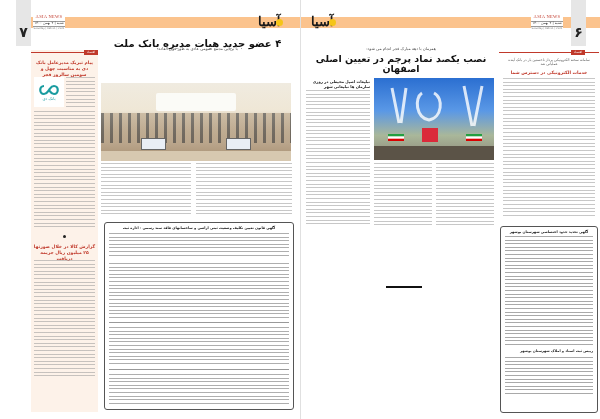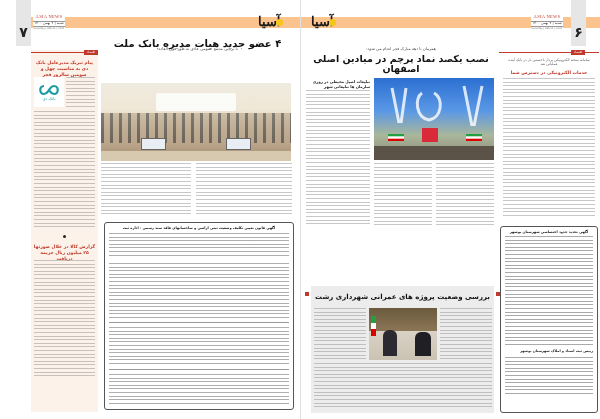--- a/index.html
+++ b/index.html
@@ -93,21 +93,21 @@
   <div class="masthead" style="left:230px;background:#fff;">
     <div class="mh-asia">ASIA NEWS</div>
     <div class="mh-date">شنبه | ۲ بهمن ۱۴۰۰</div>
     <div class="mh-en">Saturday | Feb 01 | 2022</div>
   </div>
   <div class="numbox" style="left:270px;">
       <span>۶</span>
     </div>
 
   <div class="kicker" style="left:5px;top:46px;width:190px;">همزمان با دهه مبارک فجر انجام می شود:</div>
-  <div class="headline" style="left:5px;top:54px;width:190px;font-size:9.5px;">نصب یکصد نماد پرچم در میادین اصلی اصفهان</div>
+  <div class="headline" style="left:5px;top:54px;width:190px;font-size:9.5px;">نصب یکصد نماد پرچم در تعیین اصلی اصفهان</div>
   <div class="photo" style="left:73px;top:78px;width:120px;height:82px;background:linear-gradient(#2b6fd1 0,#5a98e6 40%,#a9b79a 70%,#8c8577 100%)">
     <svg width="120" height="82" viewBox="0 0 120 82">
       <path d="M18 10 L25 45 M32 10 L27 45" stroke="#fff" stroke-width="3" fill="none" opacity=".8"></path>
       <path d="M48 15 C40 20 42 40 55 42 C68 40 70 20 60 15" stroke="#fff" stroke-width="3" fill="none" opacity=".8"></path>
       <path d="M90 8 L98 48 M108 8 L100 48" stroke="#fff" stroke-width="3" fill="none" opacity=".8"></path>
       <rect x="14" y="56" width="16" height="7" fill="#fff"></rect>
         <rect x="14" y="56" width="16" height="2.3" fill="#239f40"></rect>
         <rect x="14" y="60.7" width="16" height="2.3" fill="#da0000"></rect>
       <rect x="48" y="50" width="16" height="14" fill="#da2a3a"></rect>
       <rect x="92" y="56" width="16" height="7" fill="#fff"></rect>
@@ -115,33 +115,20 @@
         <rect x="92" y="60.7" width="16" height="2.3" fill="#da0000"></rect>
       <rect x="0" y="68" width="120" height="14" fill="#5b5347"></rect>
     </svg>
   </div>
   <div class="sb-title" style="position:absolute;left:5px;top:80px;width:64px;font-size:3.8px;color:#222;direction:rtl;text-align:right">تبلیغات اصیل محیطی در روزی سازمان ها تبلیغاتی شهر</div>
   <div class="text-lines" style="left:5px;top:90px;width:64px;height:134px"></div>
   <div class="text-lines" style="left:73px;top:163px;width:58px;height:62px"></div>
   <div class="text-lines" style="left:135px;top:163px;width:58px;height:62px"></div>
 
   <div style="position:absolute;left:85px;top:286px;width:36px;height:2px;background:#111"></div>
-  <div class="gray-panel" style="left:10px;top:287px;width:183px;height:127px;top:286px">
-    <div class="red-dot" style="left:-6px;top:6px"></div>
-    <div class="red-dot" style="right:-6px;top:6px"></div>
-    <div class="headline" style="left:0;right:0;top:8px;font-size:7px">بررسی وضعیت پروژه های عمرانی شهرداری رشت</div>
-    <div class="photo" style="left:58px;top:22px;width:68px;height:52px;background:linear-gradient(#6b5a3e 0,#8c7656 45%,#d9d2c5 45%,#cbc2b2 100%)">
-      <div style="position:absolute;left:14px;top:22px;width:14px;height:26px;background:#2a2a30;border-radius:6px 6px 0 0"></div>
-      <div style="position:absolute;left:46px;top:24px;width:16px;height:24px;background:#1f1f24;border-radius:6px 6px 0 0"></div>
-      <div style="position:absolute;left:2px;top:8px;width:5px;height:20px;background:linear-gradient(#239f40 33%,#fff 33%,#fff 66%,#da0000 66%)"></div>
-    </div>
-    <div class="text-lines" style="left:3px;top:22px;width:52px;height:52px"></div>
-    <div class="text-lines" style="left:129px;top:22px;width:52px;height:52px"></div>
-    <div class="text-lines" style="left:3px;top:77px;width:178px;height:46px"></div>
-  </div>
 
   <div class="sidebar" style="left:198px;top:50px;width:100px;height:172px;background:#fff">
     <div class="sb-line" style="left:0;right:0"></div>
     <div class="sb-tag" style="right:14px">اقتصاد</div>
     <div class="small-text" style="position:absolute;top:8px;left:4px;right:4px;text-align:center">سامانه سخنه الکترونیکی پرداز ناخستین بار در بانک آینده عملیاتی شد</div>
     <div class="sb-title" style="position:absolute;top:20px;left:2px;right:2px;font-size:4.5px">خدمات الکترونیکی در دسترس شما</div>
     <div class="text-lines" style="left:4px;right:4px;top:28px;height:140px"></div>
   </div>
 
   <div class="box" style="left:199px;top:226px;width:98px;height:187px">

